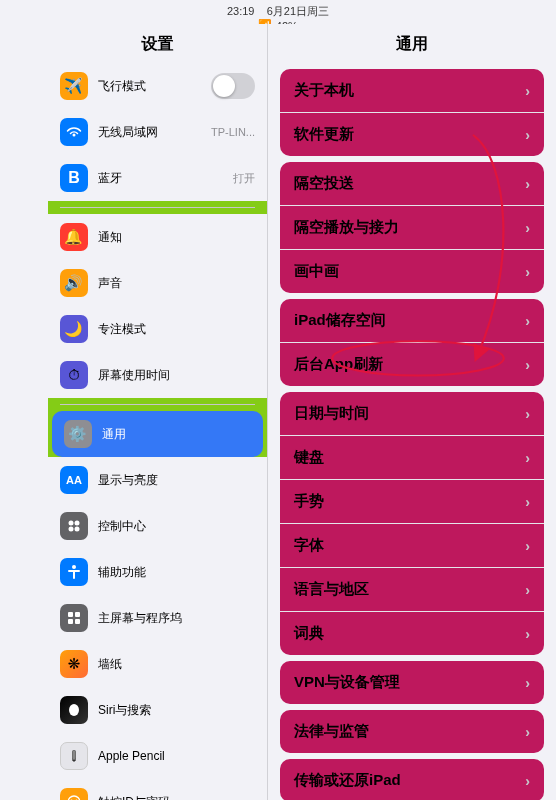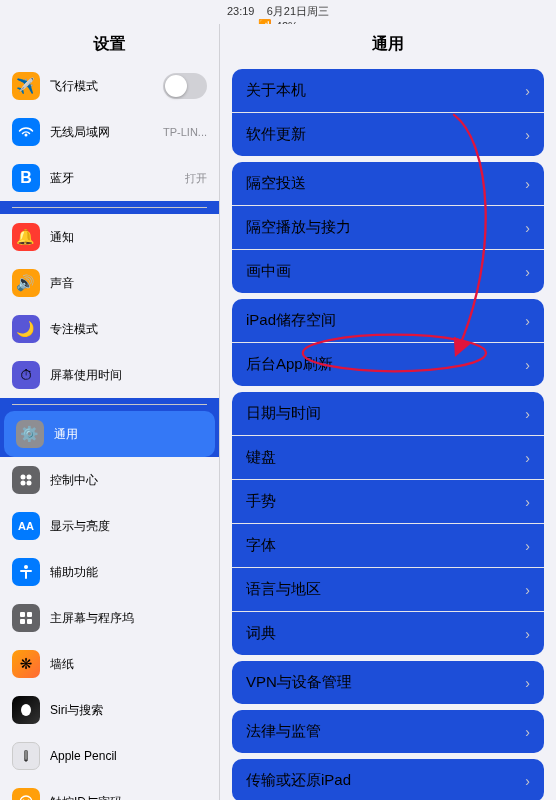--- a/index.html
+++ b/index.html
@@ -30,24 +30,25 @@
     
     .main-layout {
       display: flex;
       flex: 1;
       overflow: hidden;
     }
 
     
     .sidebar {
       width: 220px;
-      background: #1d4ed8;
+      background: #84cc16;
       overflow-y: auto;
       flex-shrink: 0;
       border-right: 1px solid #d1d1d6;
+      margin-left: 48px;
     }
 
     .sidebar-title {
       text-align: center;
       font-size: 16px;
       font-weight: 600;
       color: #000;
       padding: 10px 0 8px;
       background: #f2f2f7;
     }
@@ -133,24 +134,25 @@
     .content-title {
       text-align: center;
       font-size: 16px;
       font-weight: 600;
       color: #000;
       padding: 10px 0 8px;
       background: #f2f2f7;
     }
 
     .settings-group {
-      background: #1d4ed8;
+      background: #be185d;
       border-radius: 10px;
       margin: 6px 12px;
       overflow: hidden;
+      font-weight: bold;
     }
 
     .settings-row {
       display: flex;
       align-items: center;
       justify-content: space-between;
       padding: 12px 14px;
       cursor: pointer;
       border-bottom: 1px solid #e5e5ea;
     }
@@ -247,35 +249,35 @@
     </div>
 
     <div class="sidebar-divider"></div>
 
     <div class="sidebar-section">
       <div class="sidebar-item active">
         <div class="icon-box" style="background:#8e8e93;">⚙️</div>
         <span class="sidebar-item-label">通用</span>
       </div>
       <div class="sidebar-item">
+        <div class="icon-box" style="background:#007aff; color:white; font-weight:700; font-size:11px;">AA</div>
+        <span class="sidebar-item-label">显示与亮度</span>
+      </div>
+      <div class="sidebar-item">
         <div class="icon-box" style="background:#636366;">
           <svg width="16" height="16" viewBox="0 0 16 16" fill="white">
             <circle cx="5" cy="5" r="2.5"></circle>
             <circle cx="11" cy="5" r="2.5"></circle>
             <circle cx="5" cy="11" r="2.5"></circle>
             <circle cx="11" cy="11" r="2.5"></circle>
           </svg>
         </div>
         <span class="sidebar-item-label">控制中心</span>
       </div>
       <div class="sidebar-item">
-        <div class="icon-box" style="background:#007aff; color:white; font-weight:700; font-size:11px;">AA</div>
-        <span class="sidebar-item-label">显示与亮度</span>
-      </div>
-      <div class="sidebar-item">
         <div class="icon-box" style="background:#007aff;">
           <svg width="16" height="16" viewBox="0 0 16 16" fill="white">
             <circle cx="8" cy="3" r="2"></circle>
             <path d="M3 7h10M8 7v7" stroke="white" stroke-width="2" fill="none" stroke-linecap="round"></path>
           </svg>
         </div>
         <span class="sidebar-item-label">辅助功能</span>
       </div>
       <div class="sidebar-item">
         <div class="icon-box" style="background:#636366;">

